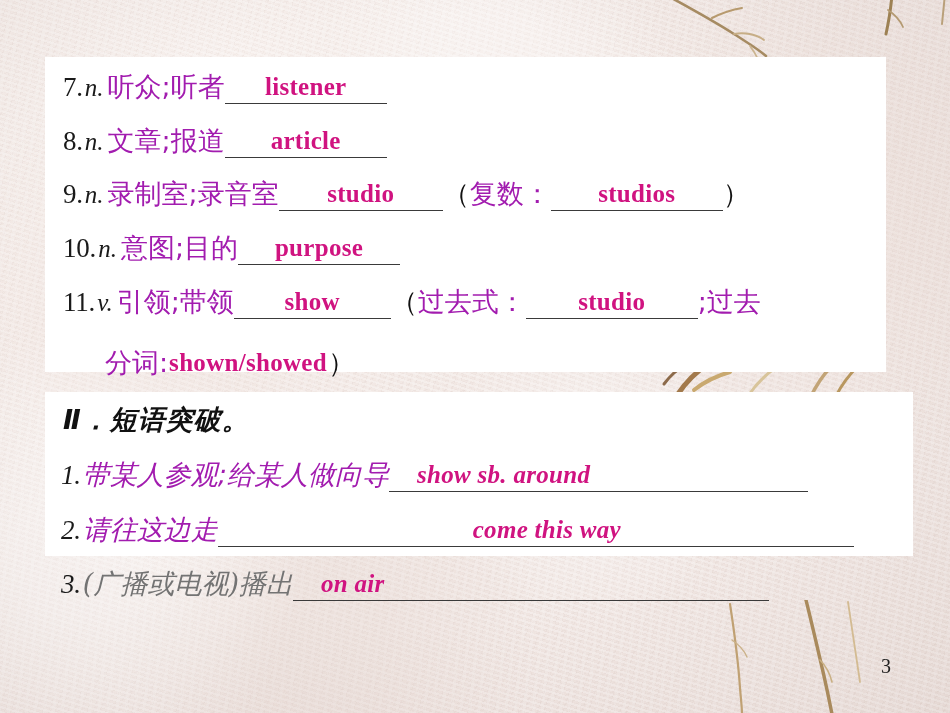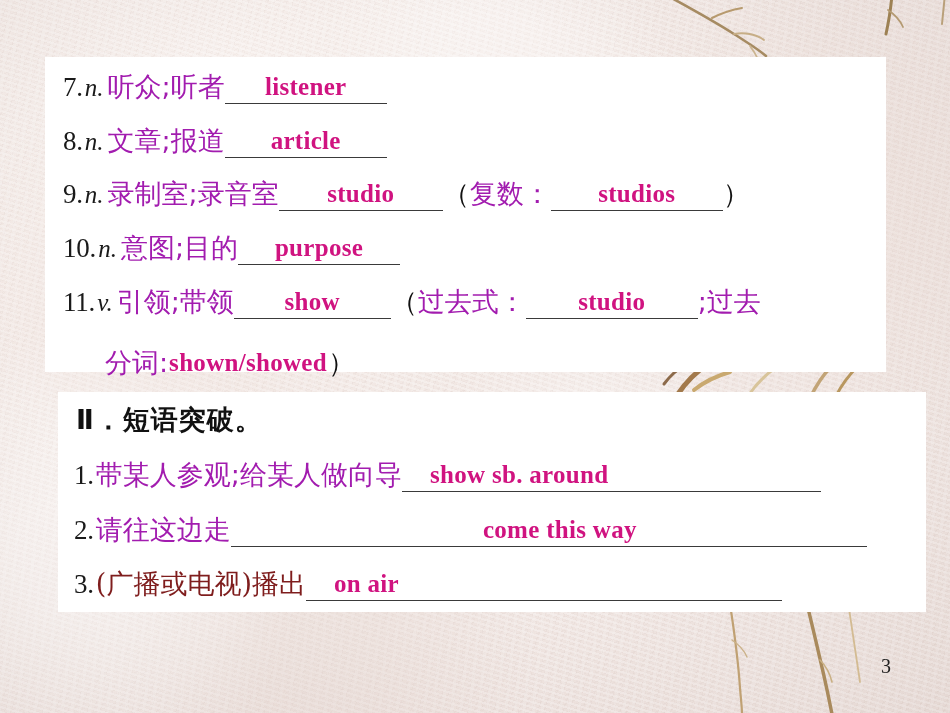--- a/index.html
+++ b/index.html
@@ -44,21 +44,21 @@
   
   .twig{position:absolute;pointer-events:none;}
   .twig svg{display:block;}
 
   
   .panel{
     position:absolute;background:#ffffff;
     box-shadow:0 0 0 0 rgba(0,0,0,0);
   }
   #panel-top{left:45px;top:57px;width:841px;height:315px;}
-  #panel-bottom{left:58px;top:392px;width:868px;height:220px;}
+  #panel-bottom{left:45px;top:392px;width:868px;height:164px;font-style:italic;}
 
   .rows{position:absolute;inset:0;}
 
   
   .row{
     position:absolute;left:0;right:0;
     display:flex;align-items:baseline;
     white-space:nowrap;
     color:#1a1a1a;
   }
@@ -69,21 +69,21 @@
   .pos{
     font-family:"Liberation Serif","DejaVu Serif",serif;
     font-style:italic;font-size:25px;padding:0 4px 0 2px;
   }
   .cn{
     font-family:"DejaVu Sans","Liberation Sans",sans-serif;
     font-size:27px;letter-spacing:0px;color:#a21caf;
   }
   .cn-serif{
     font-family:"DejaVu Serif","Liberation Serif",serif;
-    font-size:27px;color:#7f1d1d;
+    font-size:27px;color:#737373;
   }
   .ans{
     color:#d01380;font-weight:bold;
     font-family:"Liberation Serif","DejaVu Serif",serif;
     font-size:25px;letter-spacing:.3px;
   }
   
   .blank{
     display:inline-block;position:relative;
     border-bottom:1.6px solid #3a3a3a;

